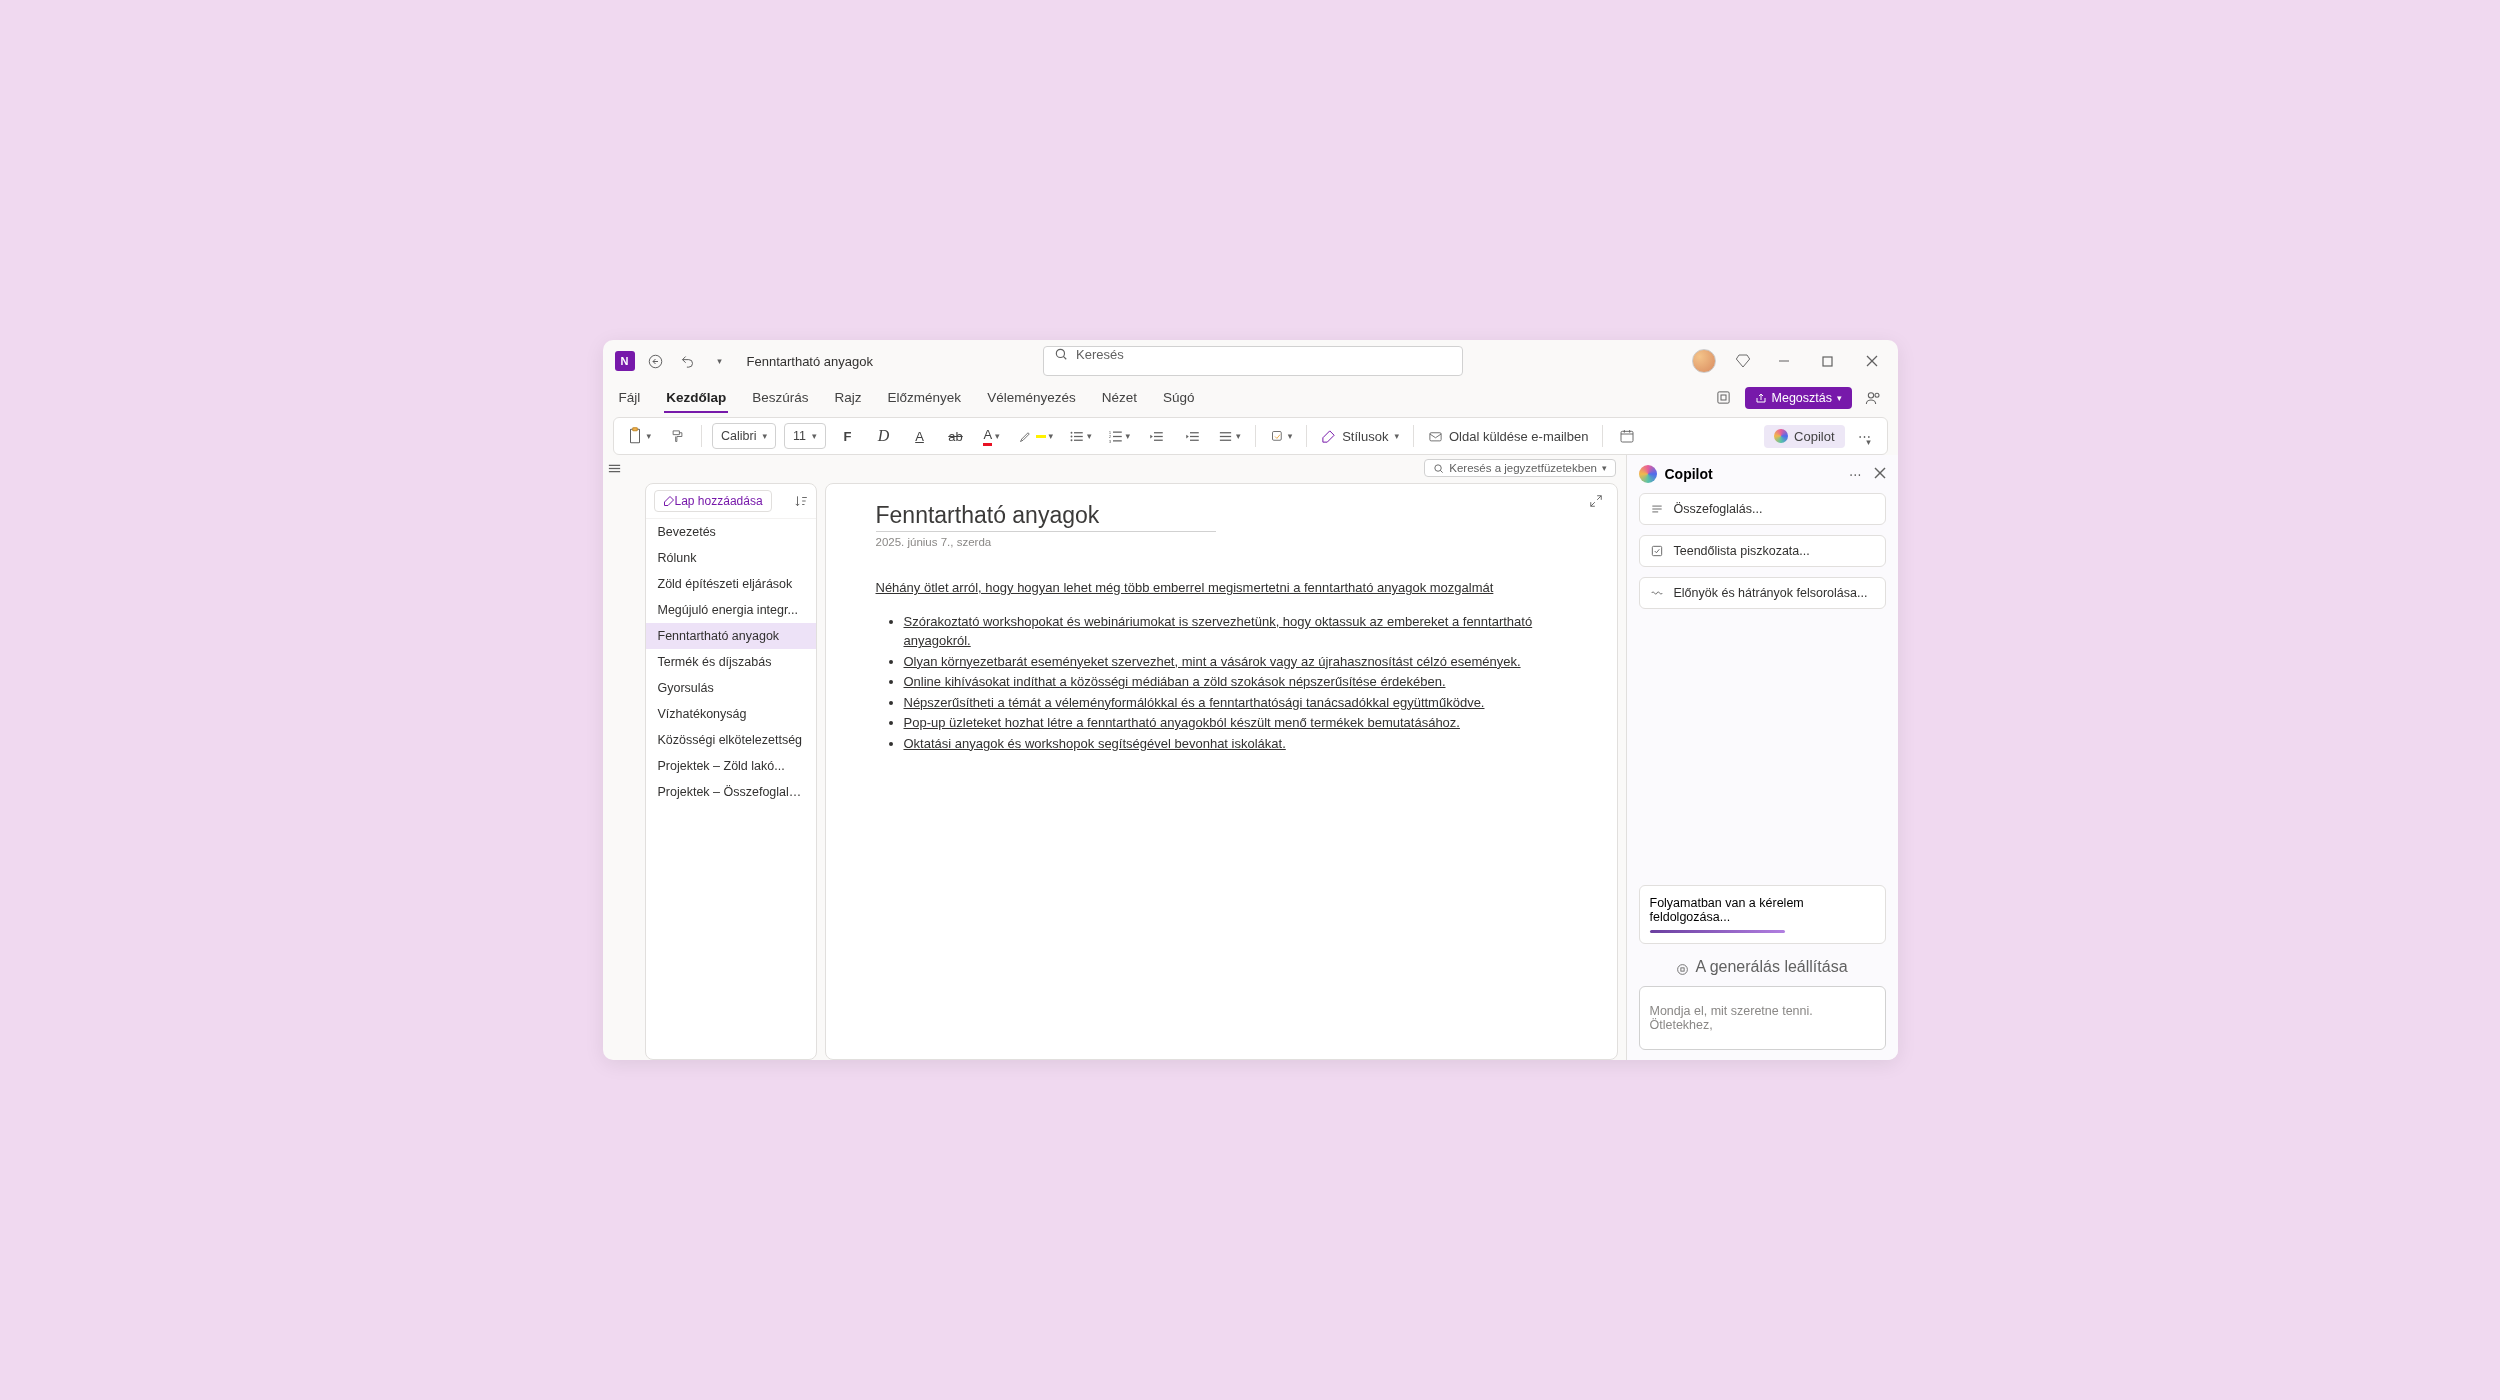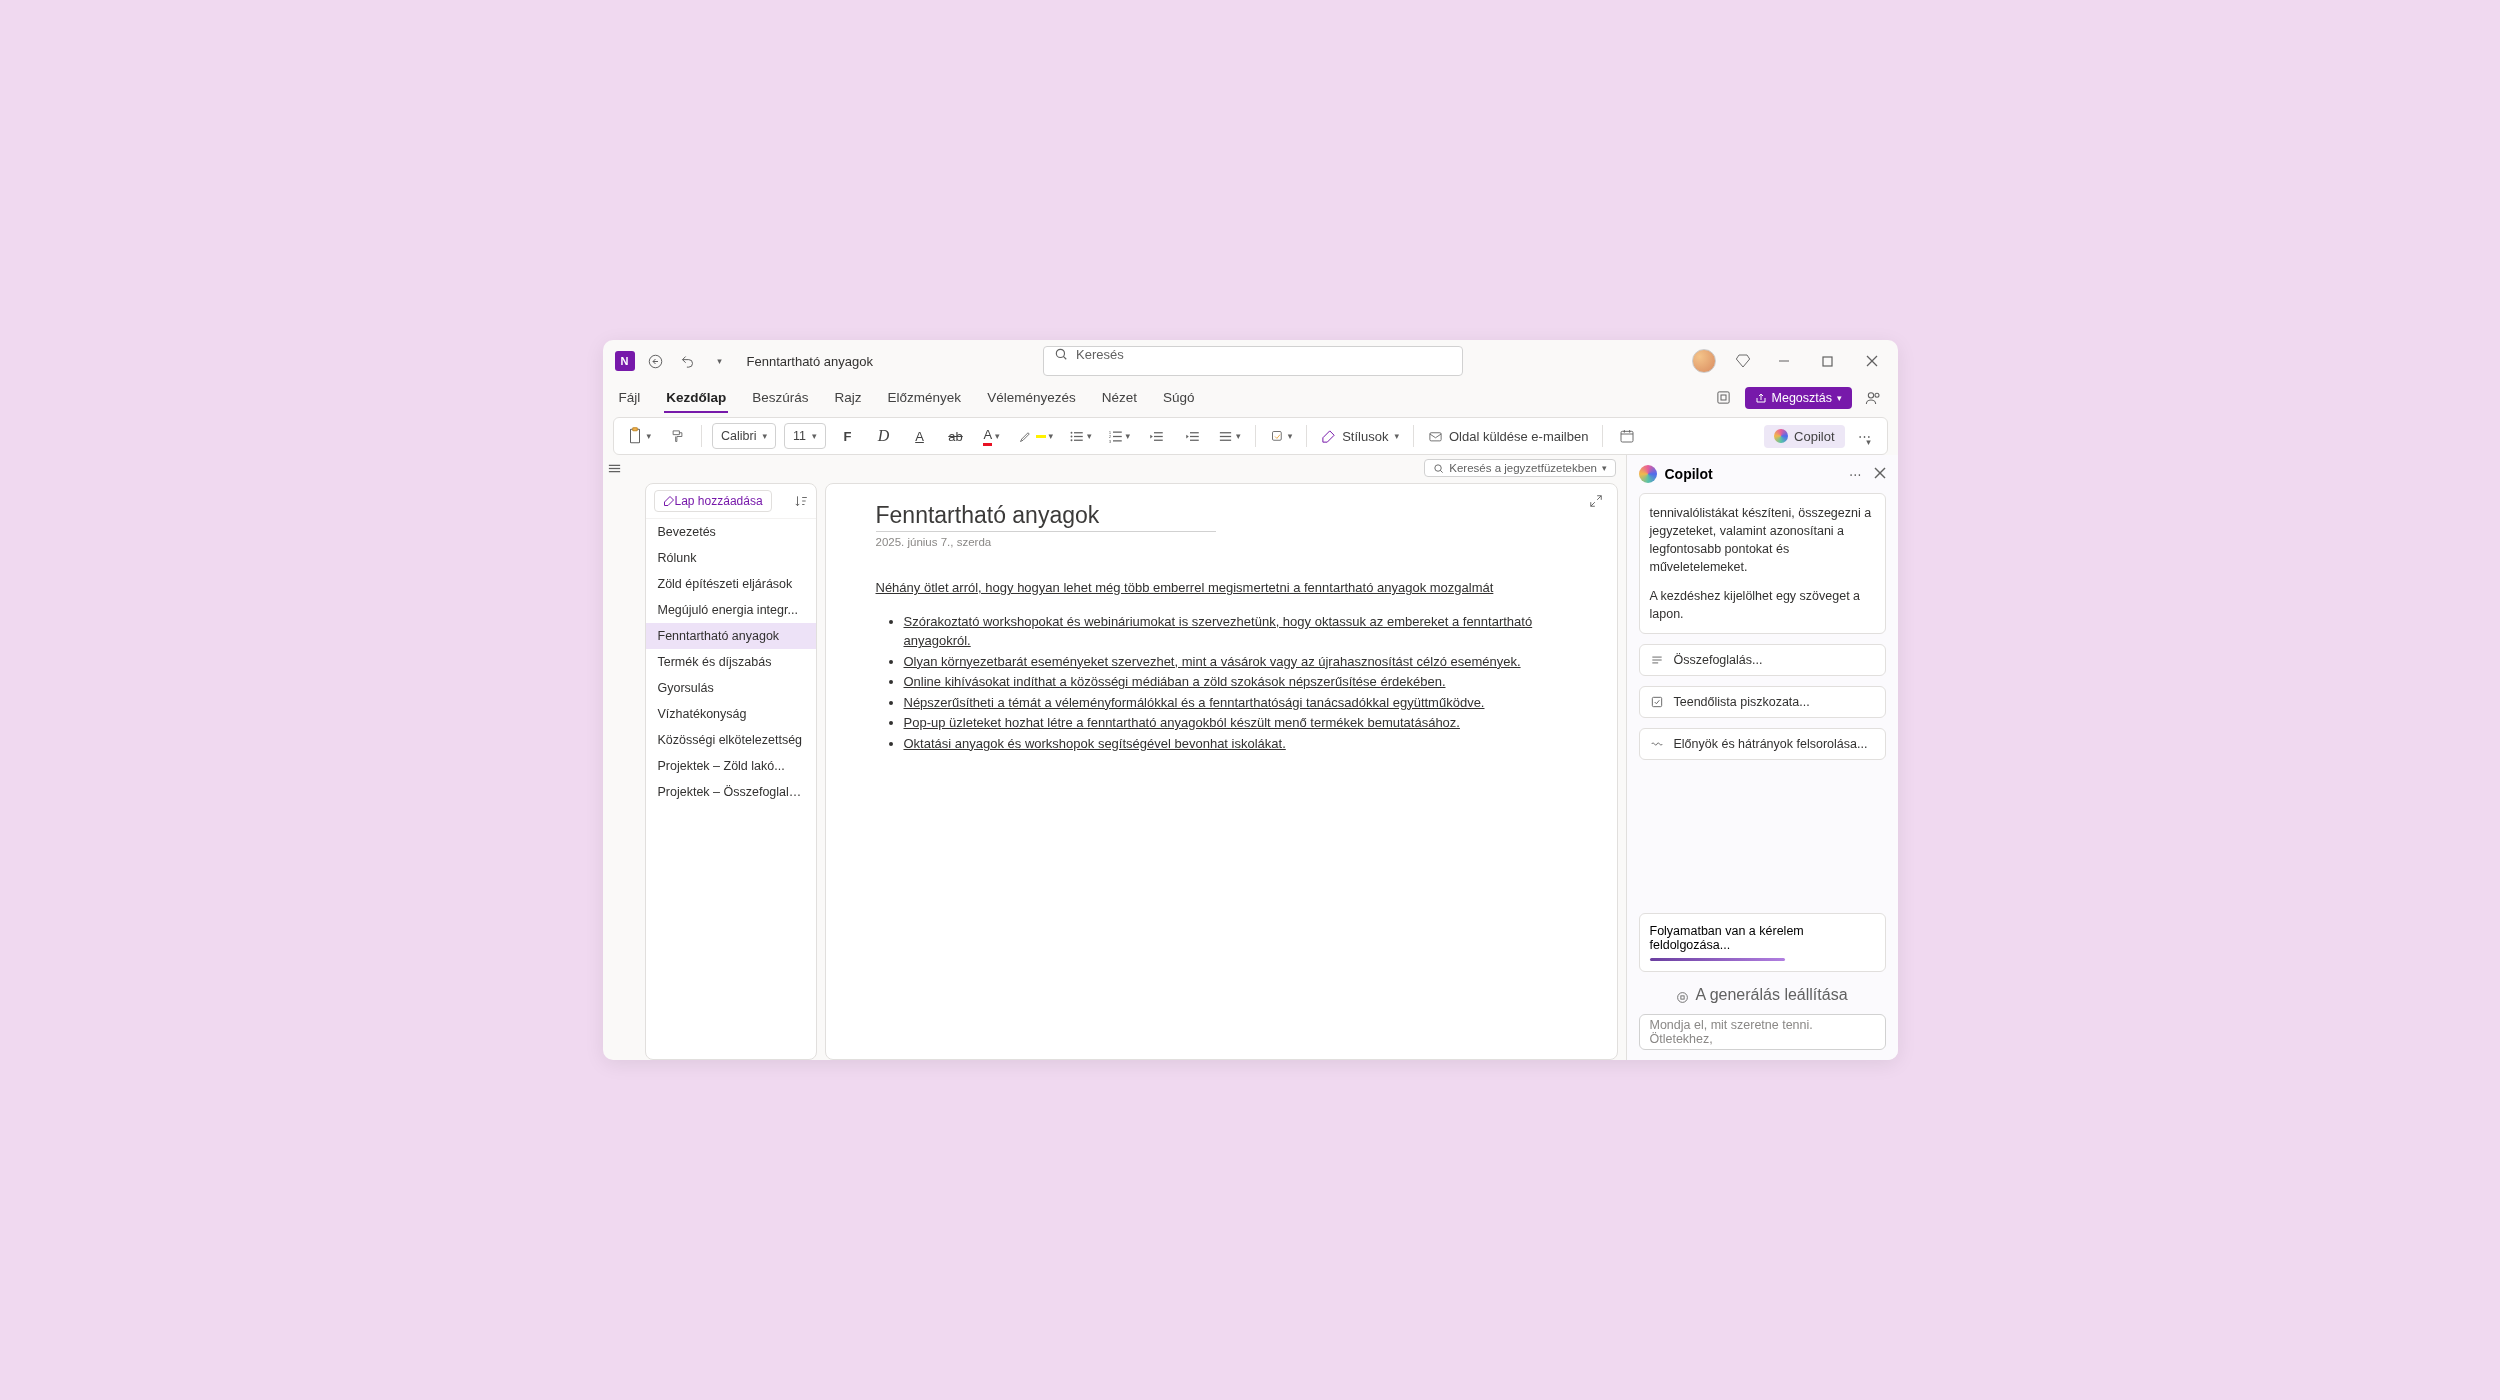--- a/index.html
+++ b/index.html
@@ -62,21 +62,21 @@
 .cp-logo { width:18px; height:18px; border-radius:50%; background: conic-gradient(#e85d9b, #4f6bed, #58c4a7, #f2b84b, #e85d9b); }
 .cp-title { font-weight:600; font-size:14px; }
 .cp-hctl { margin-left:auto; display:flex; gap:12px; color:#616161; }
 .cp-body { flex:1; padding: 0 12px; overflow:auto; display:flex; flex-direction:column; gap:10px; }
 .cp-msg { background:#fff; border:1px solid #e1dfdd; border-radius:6px; padding:10px; color:#323130; line-height:1.45; }
 .cp-suggest { background:#fff; border:1px solid #e1dfdd; border-radius:6px; padding:8px 10px; display:flex; align-items:center; gap:10px; cursor:pointer; color:#323130; }
 .cp-user { align-self:flex-end; background:#e9d6f3; border-radius:6px; padding:10px 12px; color:#323130; max-width:210px; line-height:1.4; }
 .cp-proc { background:#fff; border:1px solid #e1dfdd; border-radius:6px; padding:10px; display:flex; flex-direction:column; gap:6px; }
 .progress { height:3px; width:60%; background:linear-gradient(90deg,#6b3fa0,#b17fe0); border-radius:2px; }
 .cp-stop { align-self:center; color:#616161; display:flex; align-items:flex-end; gap:6px; padding:4px 0; cursor:pointer; font-size:16px; }
-.cp-input { margin:6px 12px 10px; border:1px solid #d1d1d1; border-radius:6px; padding:3px 10px; color:#8a8886; background:#fff; font-size:12.5px; }
+.cp-input { margin:6px 12px 10px; border:1px solid #d1d1d1; border-radius:6px; padding:17px 10px; color:#8a8886; background:#fff; font-size:12.5px; }
 
 svg { display:block; }
 </style>
 </head>
 <body>
 
 <div class="window">
 
   <div class="titlebar">
     <div class="app-icon">N</div>
@@ -377,24 +377,20 @@
           <span style="cursor:pointer;">⋯</span>
           <span style="cursor:pointer;">
             <svg width="12" height="12">
                 <line x1="1" y1="1" x2="11" y2="11" stroke="#616161" stroke-width="1.4"></line>
                 <line x1="11" y1="1" x2="1" y2="11" stroke="#616161" stroke-width="1.4"></line>
               </svg>
           </span>
         </div>
       </div>
       <div class="cp-body">
-        <div class="cp-msg">
-          <div>tennivalólistákat készíteni, összegezni a jegyzeteket, valamint azonosítani a legfontosabb pontokat és műveletelemeket.</div>
-          <div style="margin-top:10px;">A kezdéshez kijelölhet egy szöveget a lapon.</div>
-        </div>
         <div class="cp-suggest">
           <svg width="14" height="14" viewBox="0 0 24 24" fill="none" stroke="#616161" stroke-width="1.6">
               <path d="M4 7h16M4 12h16M4 17h10"></path>
             </svg>
           <span>Összefoglalás...</span>
         </div>
         <div class="cp-suggest">
           <svg width="14" height="14" viewBox="0 0 24 24" fill="none" stroke="#616161" stroke-width="1.6">
               <rect x="4" y="4" width="16" height="16" rx="2"></rect>
               <path d="M8 12l3 3 5-6"></path>

